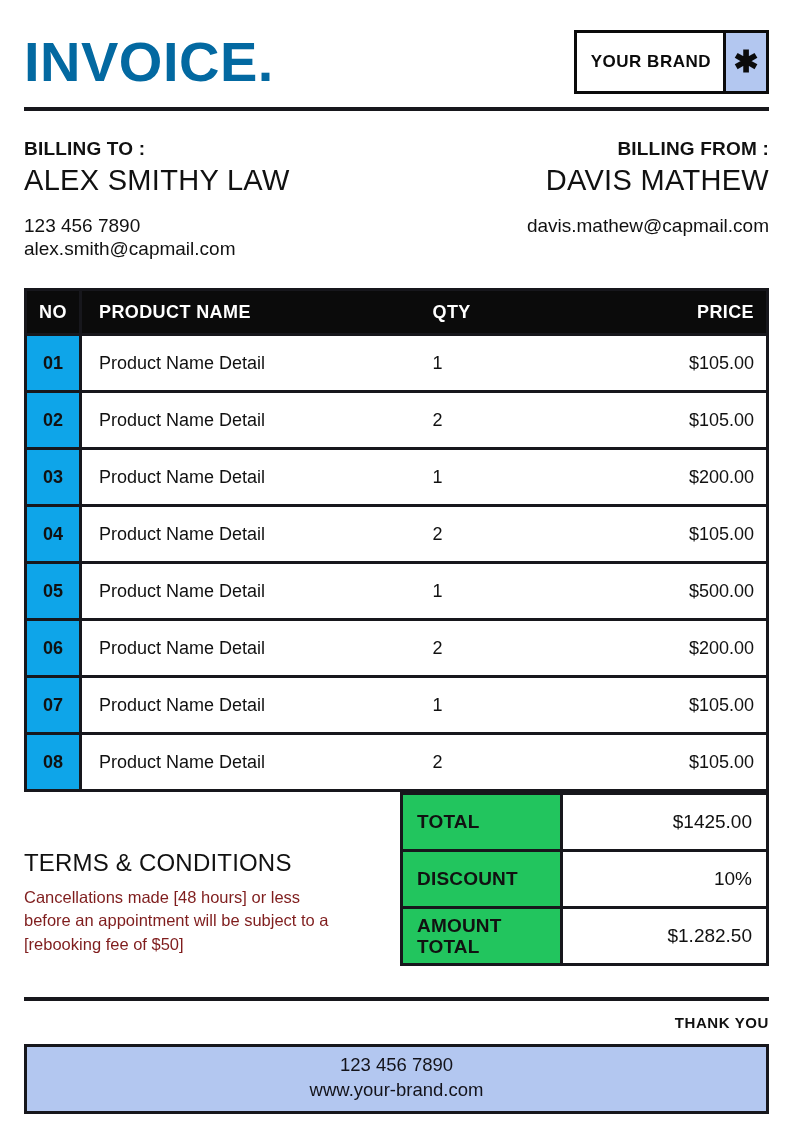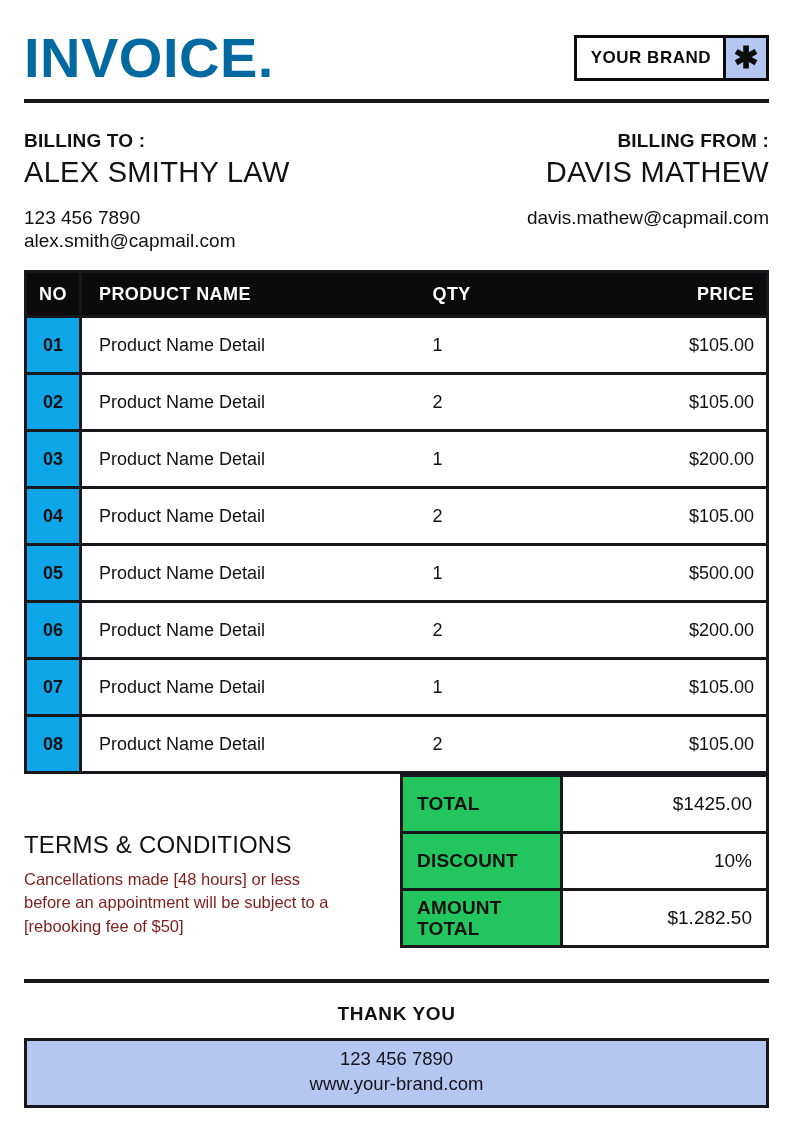--- a/index.html
+++ b/index.html
@@ -14,21 +14,21 @@
 
   
   .header { display: flex; justify-content: space-between; align-items: center; }
   .invoice-title {
     font-size: 56px; font-weight: 700; letter-spacing: 0.5px; line-height: 1;
     color: #0369a1;
   }
   .brand-badge {
     display: flex; align-items: stretch;
     border: 3px solid #0b0b0b; background: #ffffff;
-    height: 46px;
+    height: 64px;
   }
   .brand-label {
     display: flex; align-items: center;
     padding: 0 12px 0 14px;
     font-size: 17px; font-weight: 700; letter-spacing: 0.5px; color: #0b0b0b;
     white-space: nowrap;
   }
   .brand-mark {
     width: 43px; display: flex; align-items: center; justify-content: center;
     background: #b3c7f0; border-left: 3px solid #0b0b0b;
@@ -38,21 +38,21 @@
 
   
   .billing { display: flex; justify-content: space-between; margin-top: 27px; }
   .billing-col.right { text-align: right; }
   .billing-label { font-size: 19px; font-weight: 700; letter-spacing: 0.2px; }
   .billing-name { font-size: 29px; font-weight: 400; margin-top: 4px; letter-spacing: 0.3px; }
   .billing-contact { margin-top: 17px; font-size: 19px; line-height: 1.22; }
 
   
   table.items {
-    width: 100%; margin-top: 18px;
+    width: 100%; margin-top: 28px;
     border-collapse: collapse; border: 3px solid #17171c;
     font-size: 18px;
   }
   table.items th {
     background: #0b0b0b; color: #ffffff; font-weight: 700; letter-spacing: 0.4px;
     height: 45px; font-size: 18px; text-align: left;
   }
   table.items td { height: 57px; border-top: 3px solid #17171c; }
   .col-no { width: 55px; text-align: center !important; }
   td.col-no { background: #0ea5e9; font-weight: 700; border-right: 3px solid #17171c; }
@@ -73,21 +73,21 @@
   }
   table.summary td { height: 57px; border: 3px solid #17171c; }
   td.sum-label {
     width: 160px; background: #22c55e; font-weight: 700;
     padding-left: 14px; padding-right: 28px; letter-spacing: 0.2px; line-height: 1.15;
   }
   td.sum-value { text-align: right; padding-right: 14px; }
 
   
   .footer-rule { border-top: 4px solid #17171c; margin-top: 31px; }
-  .thank-you { text-align: center; margin-top: 20px; font-size: 19px; font-weight: 700; letter-spacing: 0.6px; }
+  .thank-you { text-align: right; margin-top: 13px; font-size: 15px; font-weight: 700; letter-spacing: 0.6px; }
   .footer-box {
     margin-top: 13px; border: 3px solid #17171c; background: #b3c7f0;
     text-align: center; padding: 6px 0 8px 0;
     font-size: 18.5px; line-height: 1.35; color: #13131a;
   }
 </style>
 </head>
 <body>
 
 <div class="page">

